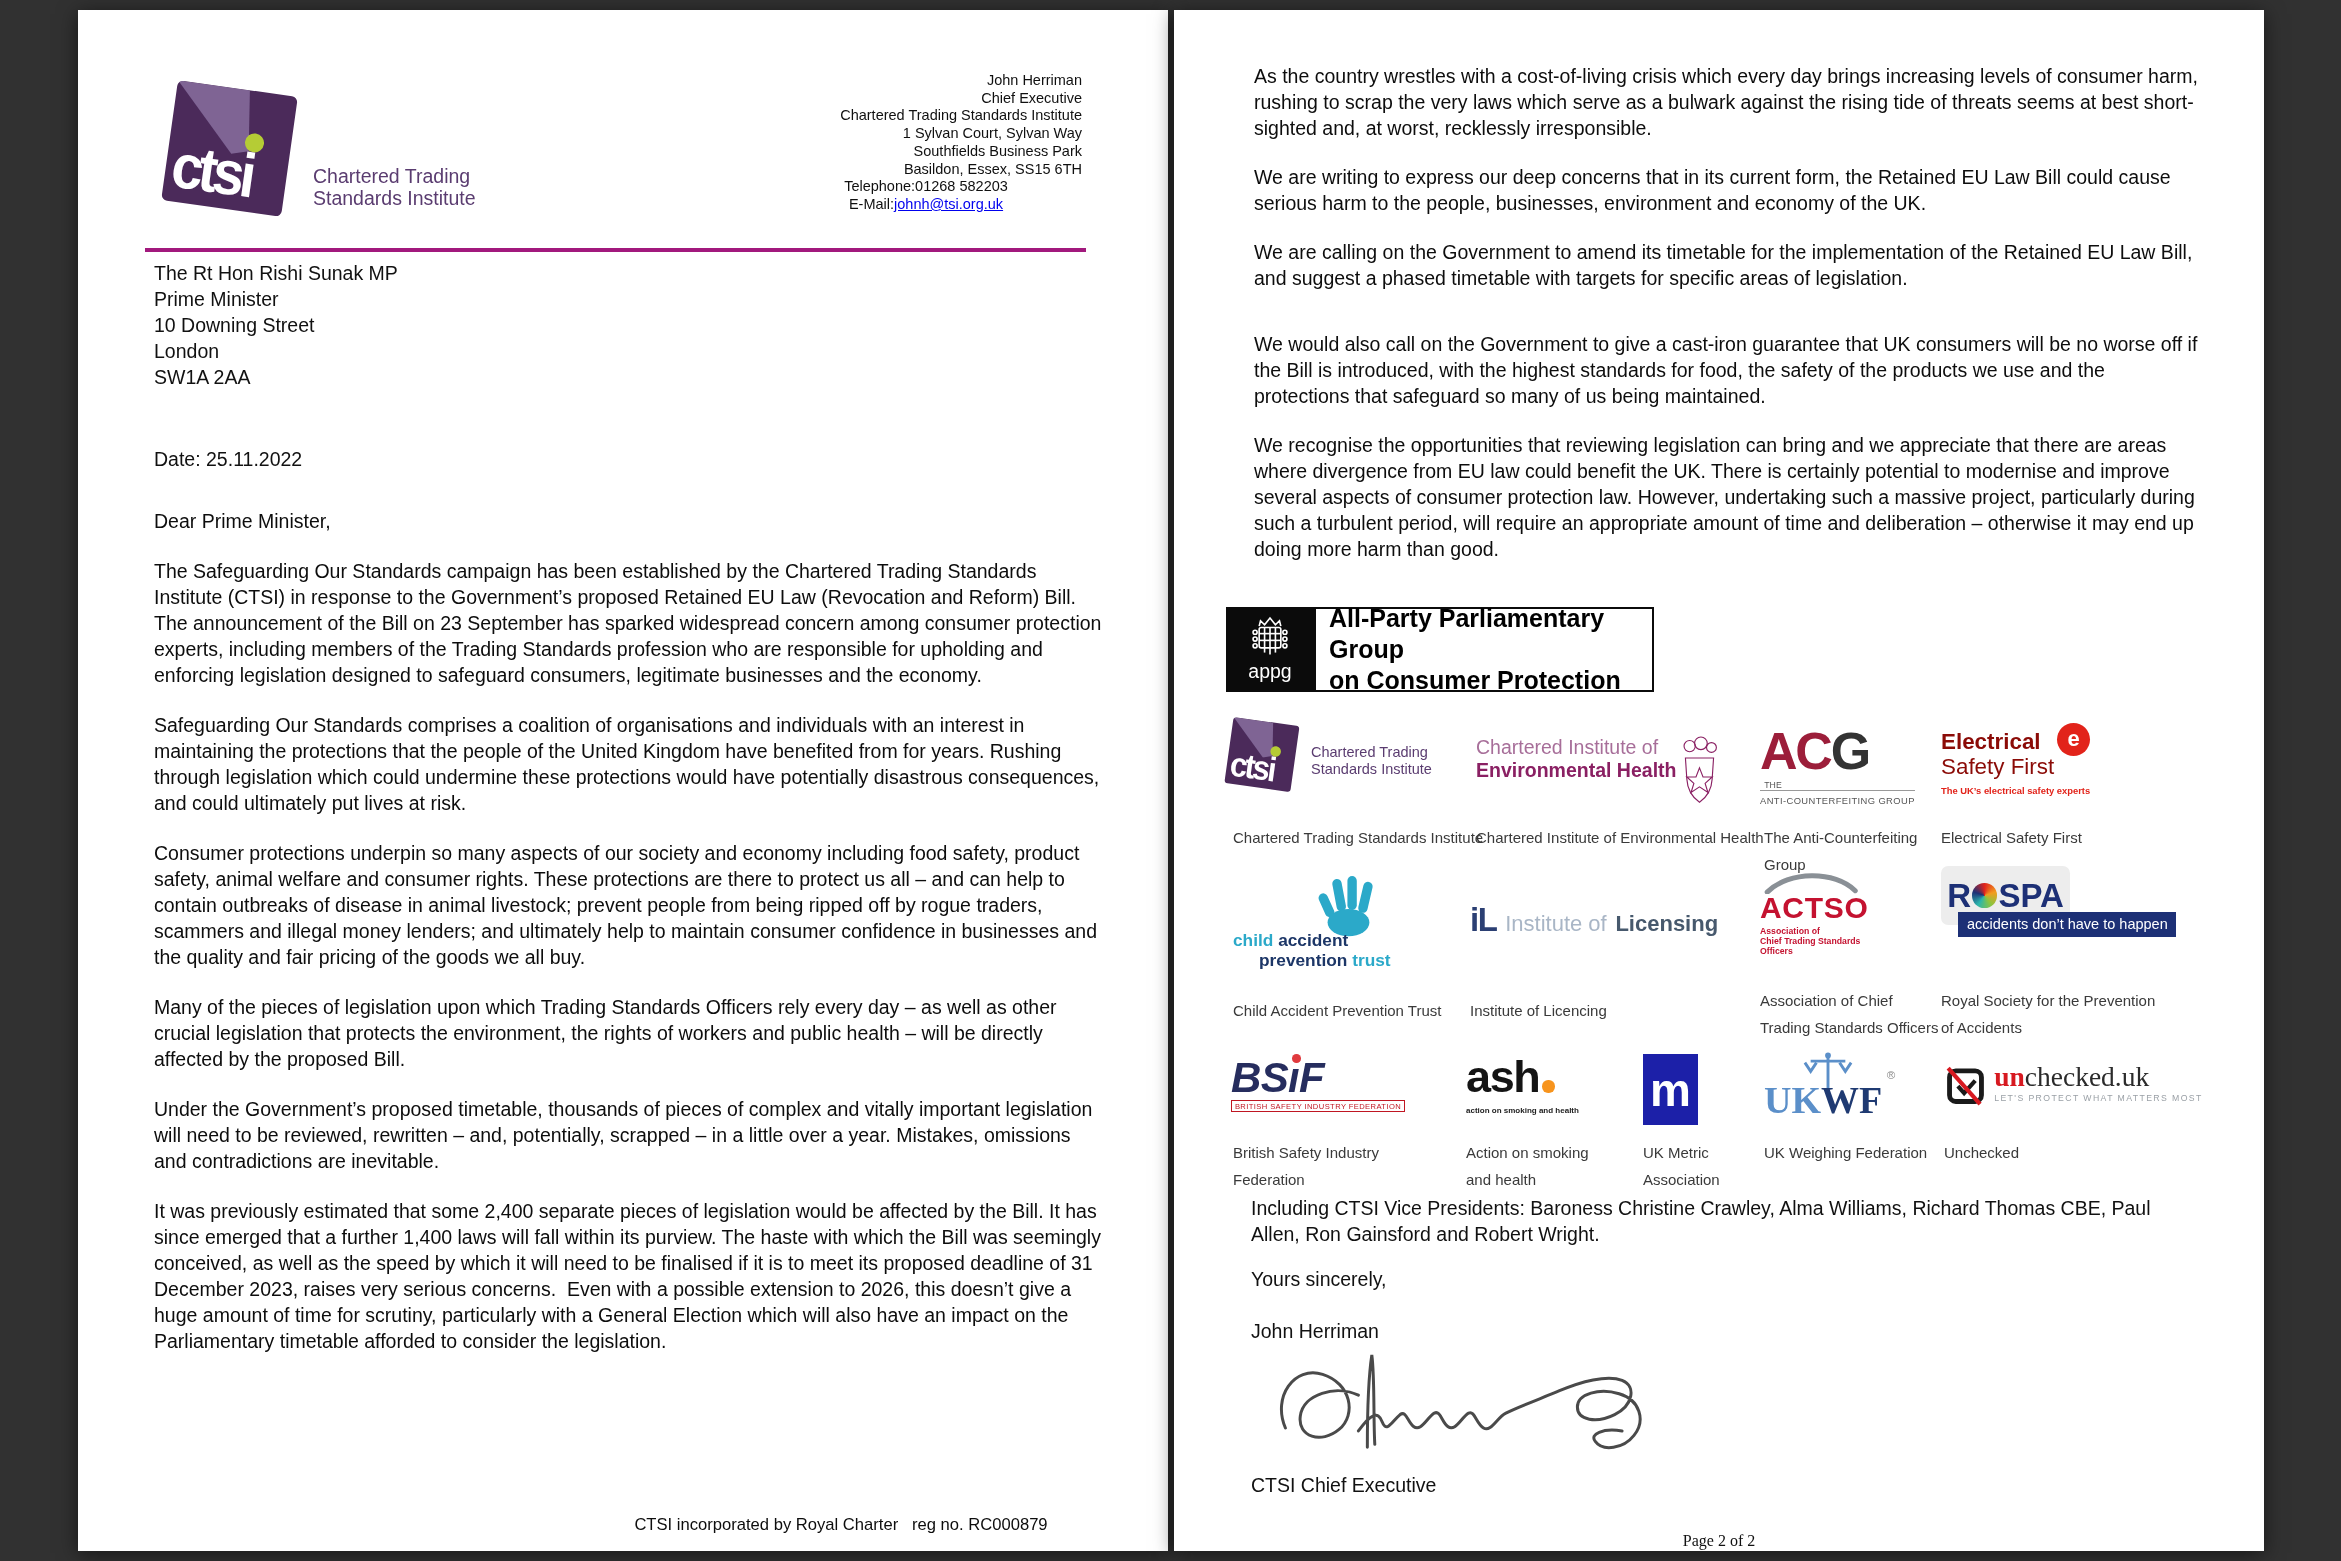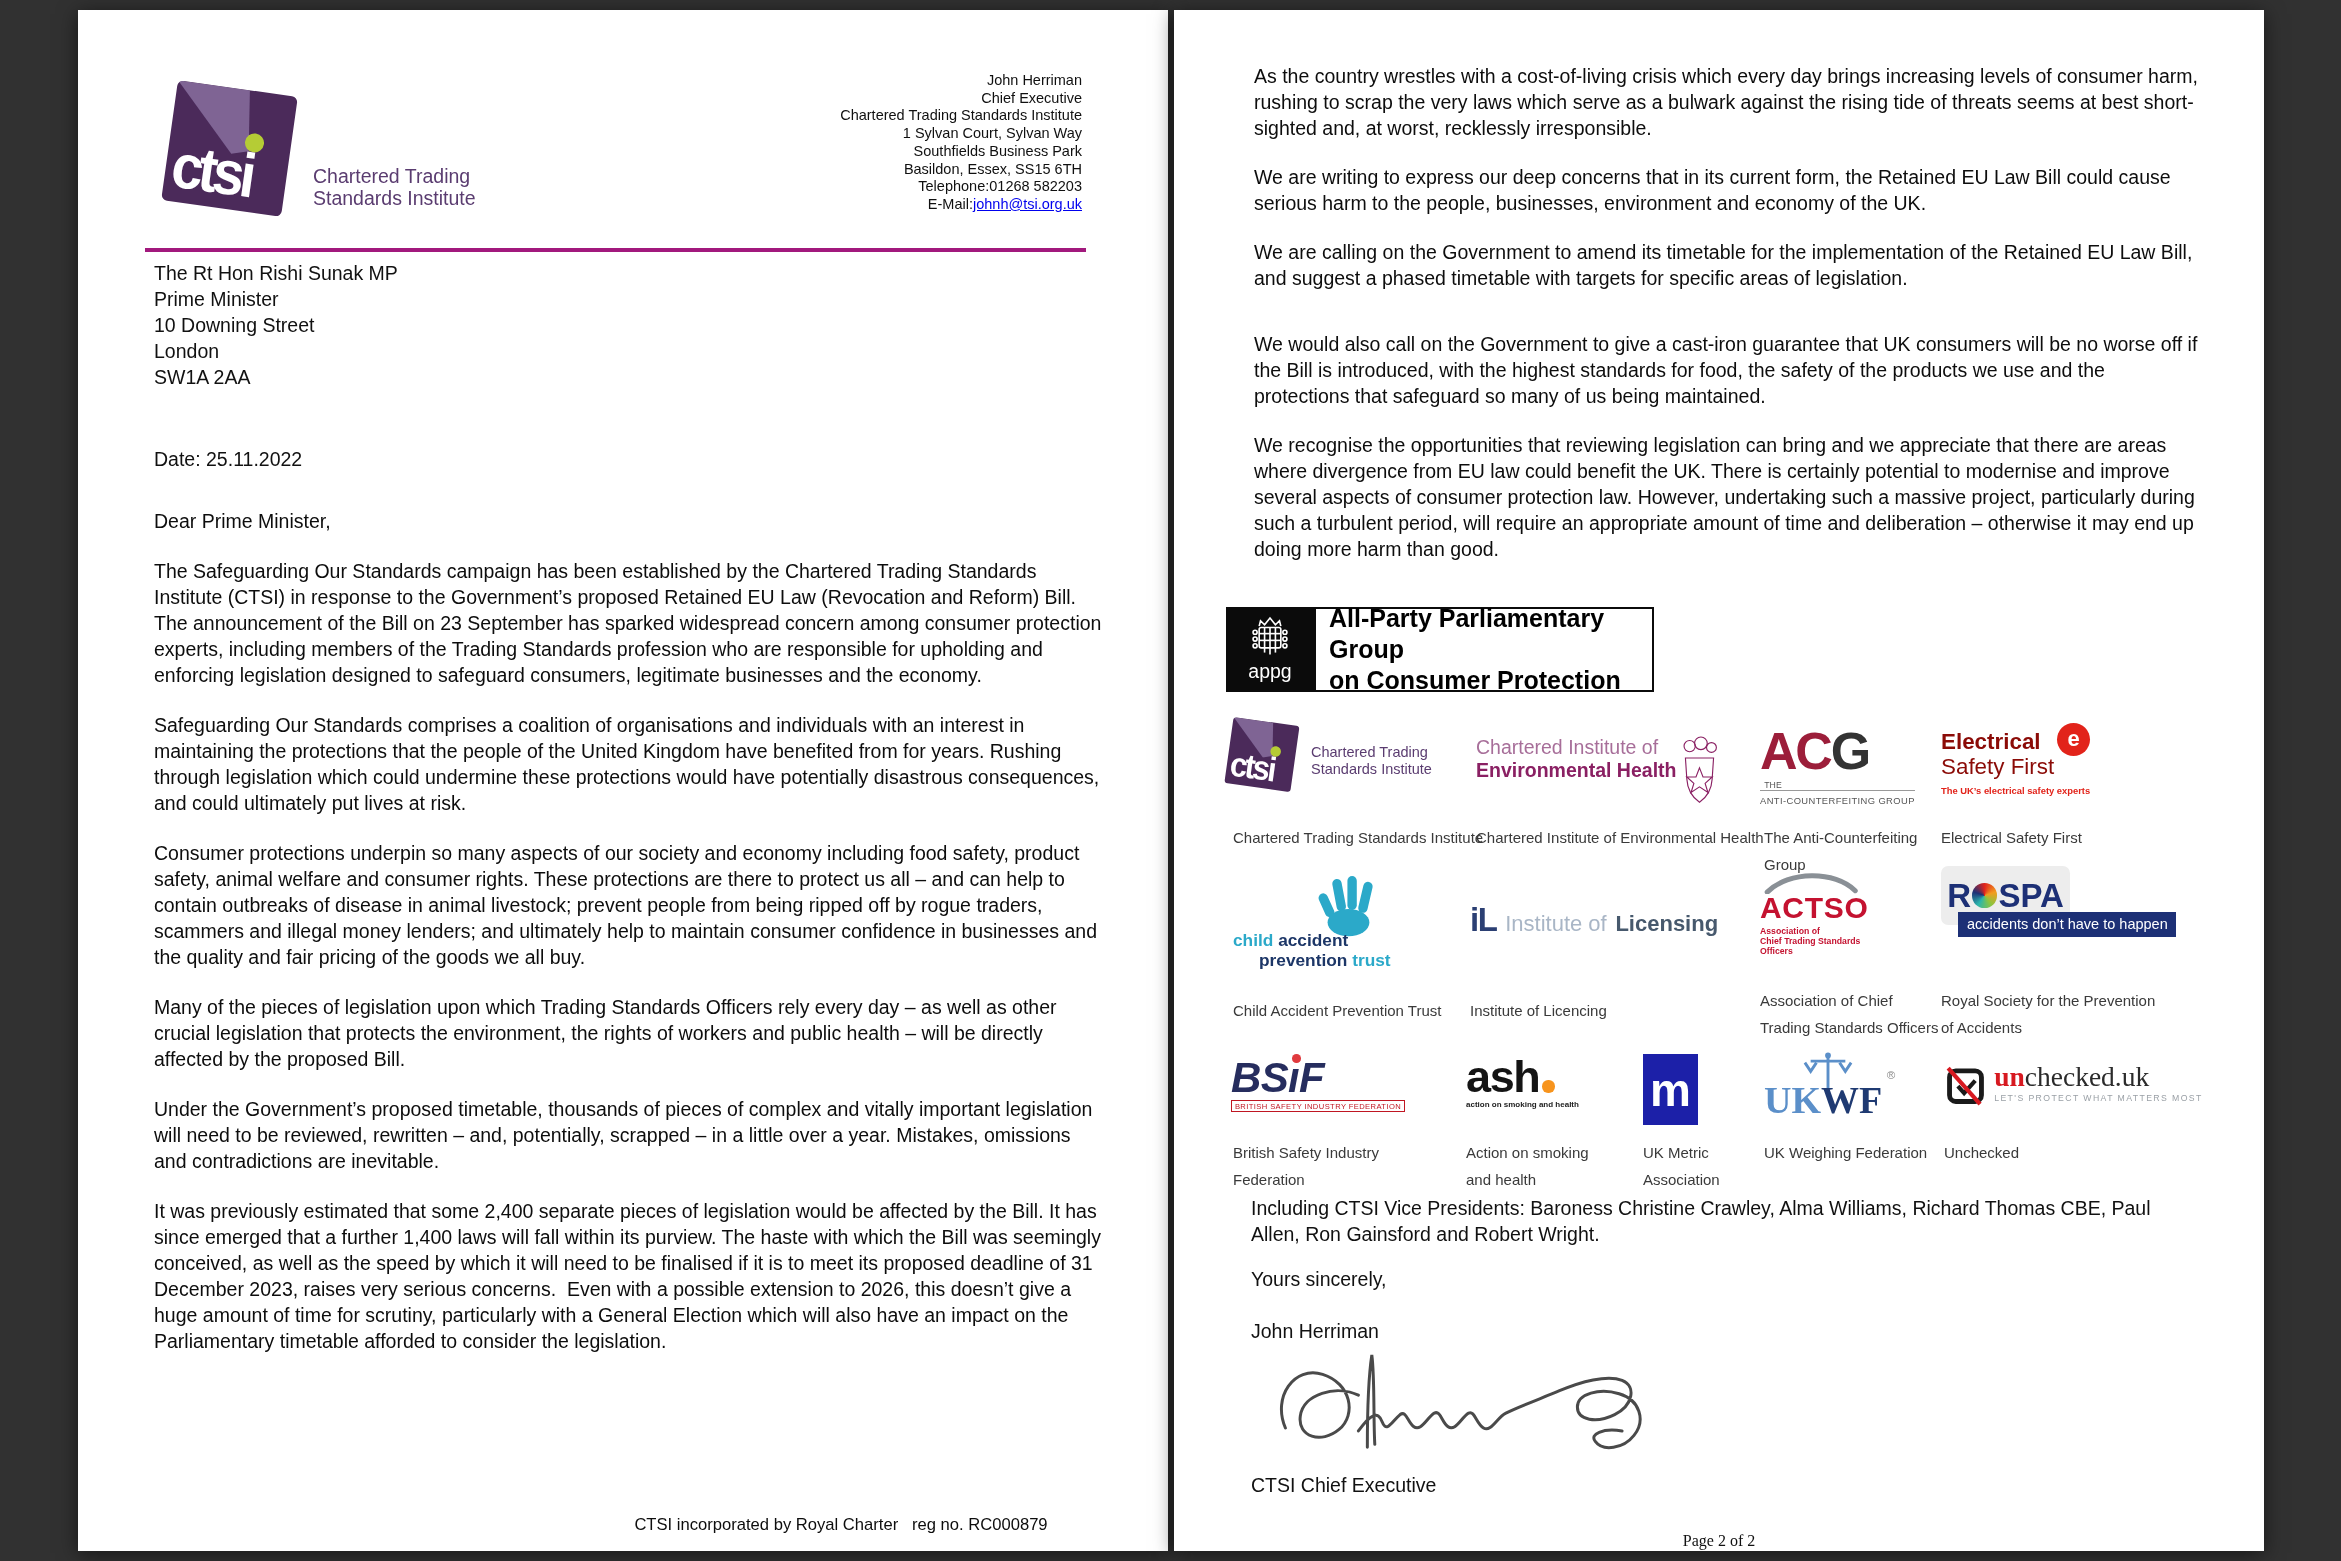--- a/index.html
+++ b/index.html
@@ -8,21 +8,21 @@
     font-family:"Liberation Sans",sans-serif;color:#111;
   }
   .page{position:absolute;top:10px;width:1090px;height:1541px;background:#ffffff;
         box-shadow:0 2.9px 19px rgba(0,0,0,.55);}
   #page1{left:78px}
   #page2{left:1174px}
   .abs{position:absolute}
   p.body{font-size:19.5px;line-height:26px;margin:0 0 24px 0;color:#0d0d0d}
   .addr{font-size:19.5px;line-height:26px}
   .contact{font-size:14.5px;line-height:17.7px;text-align:right;color:#101010}
-  .crow{display:flex;justify-content:flex-end}
+  .crow{display:flex;justify-content:center}
   .email-link{color:#0000ee;text-decoration:underline}
   .rule{height:3.6px;background:#a2197d}
   .footer1{font-size:16.6px;color:#0d0d0d;text-align:center;white-space:pre-wrap}
   
   .ctsi-mark{width:129px;height:152px;position:relative}
   .ctsi-square{position:absolute;left:2.9px;top:5.8px;width:121px;height:121px;background:#4b2a5a;
                border-radius:5.8px;transform:rotate(8deg);overflow:hidden}
   .ctsi-wedge{position:absolute;inset:0;background:#9078a8;opacity:.75;
               clip-path:polygon(0% 0%,60% 0%,66% 50%,52% 54%)}
   .ctsi-dot{position:absolute;width:19px;height:19px;border-radius:50%;background:#b5cc35;left:75px;top:42px}
@@ -253,21 +253,21 @@
       <span>BS</span><span style="position:relative"><span>ı</span><span style="position:absolute;left:4.3px;top:0;width:8.7px;height:8.7px;border-radius:50%;background:#e03a3e"></span></span><span>F</span>
     </div>
     <div style="margin-top:2.9px;border:1.4px solid #c01622;color:#c01622;font-size:7.6px;letter-spacing:0.4px;padding:0.7px 2.9px;display:inline-block">BRITISH SAFETY INDUSTRY FEDERATION</div>
   </div>
 
   <div class="abs" style="left:292px;top:1047px">
     <div style="font-size:45px;font-weight:800;color:#141414;line-height:40px;letter-spacing:-1.4px;display:flex;align-items:flex-end">
       <span>ash</span>
       <span style="width:12.3px;height:12.3px;background:#f7941d;border-radius:50%;margin:0 0 4.3px 2.9px"></span>
     </div>
-    <div style="font-size:8px;font-weight:bold;color:#222;margin-top:3px">action on smoking and health</div>
+    <div style="font-size:8px;font-weight:bold;color:#222;margin-top:9px">action on smoking and health</div>
   </div>
 
   <div class="abs" style="left:469px;top:1044px;width:55px;height:71px;background:#1c20a8;display:flex;align-items:center;justify-content:center">
     <span style="color:#fff;font-size:46px;font-weight:bold">m</span>
   </div>
 
   <div class="abs" style="left:590px;top:1041px;width:127px;height:77px">
     <svg style="position:absolute;left:38px;top:0" width="52" height="42" viewBox="0 0 72 58">
       <g stroke="#5b8fc9" stroke-width="4" fill="none">
         <line x1="36" y1="6" x2="36" y2="52"></line>

